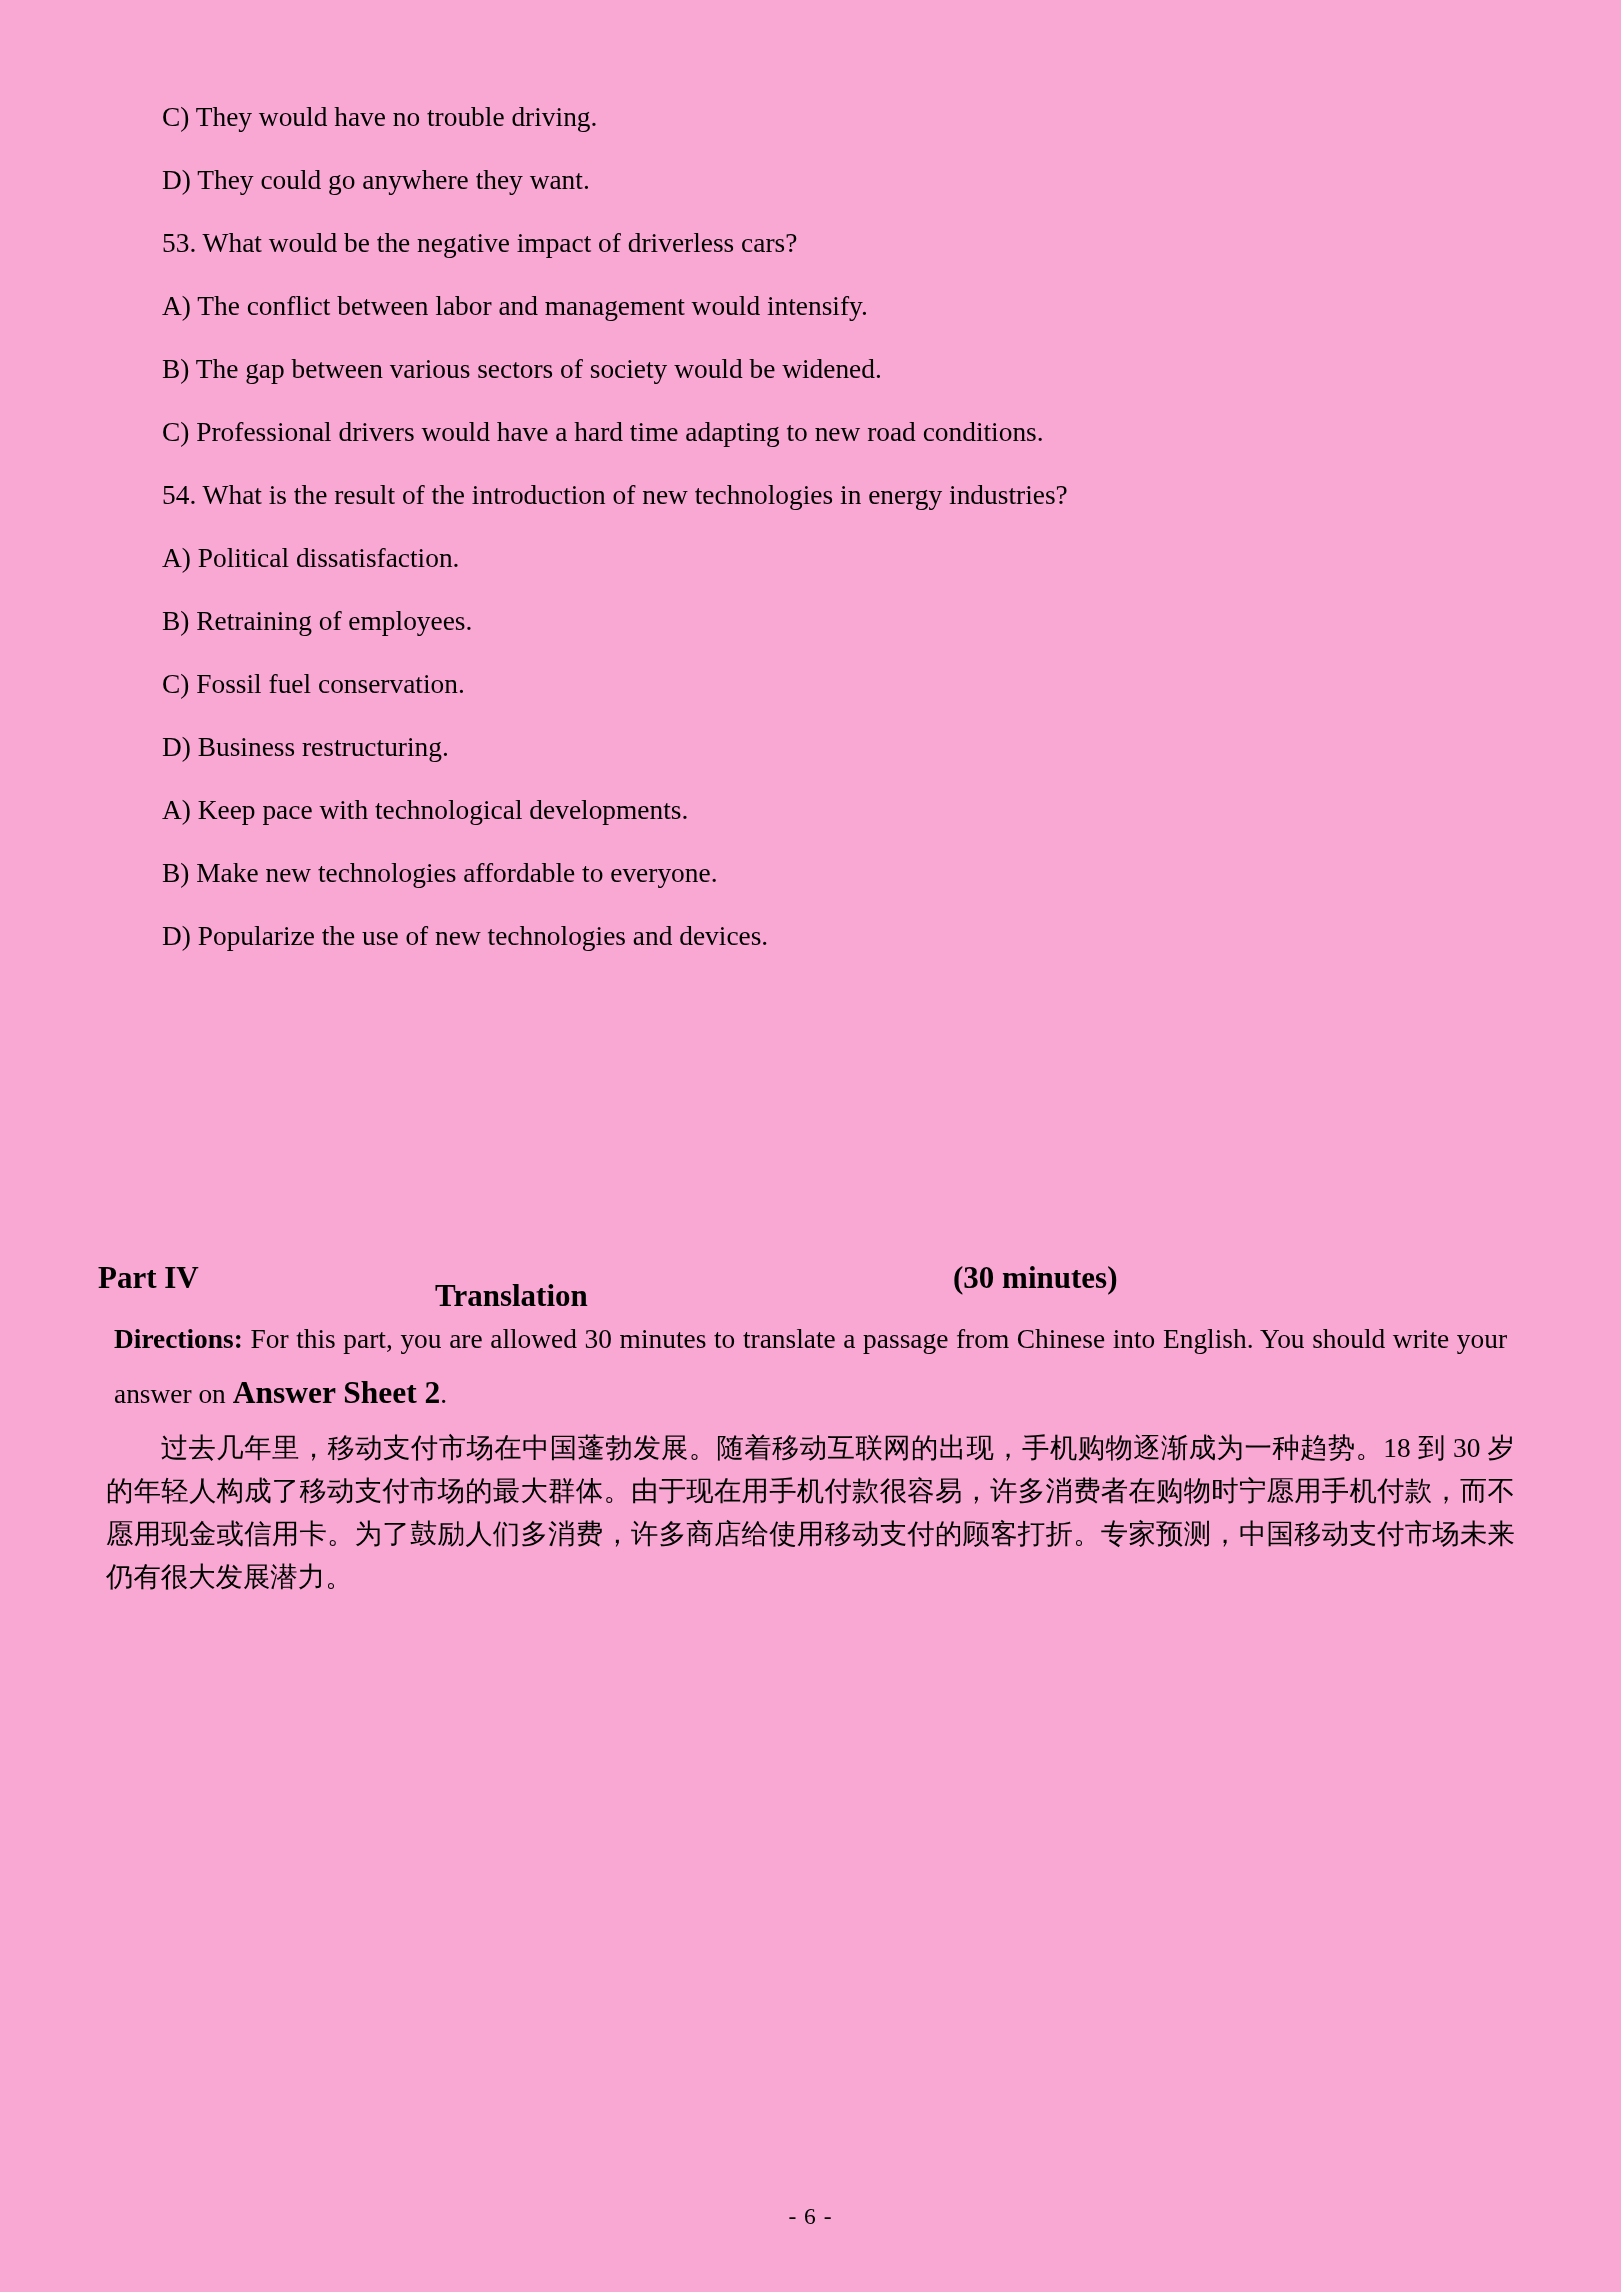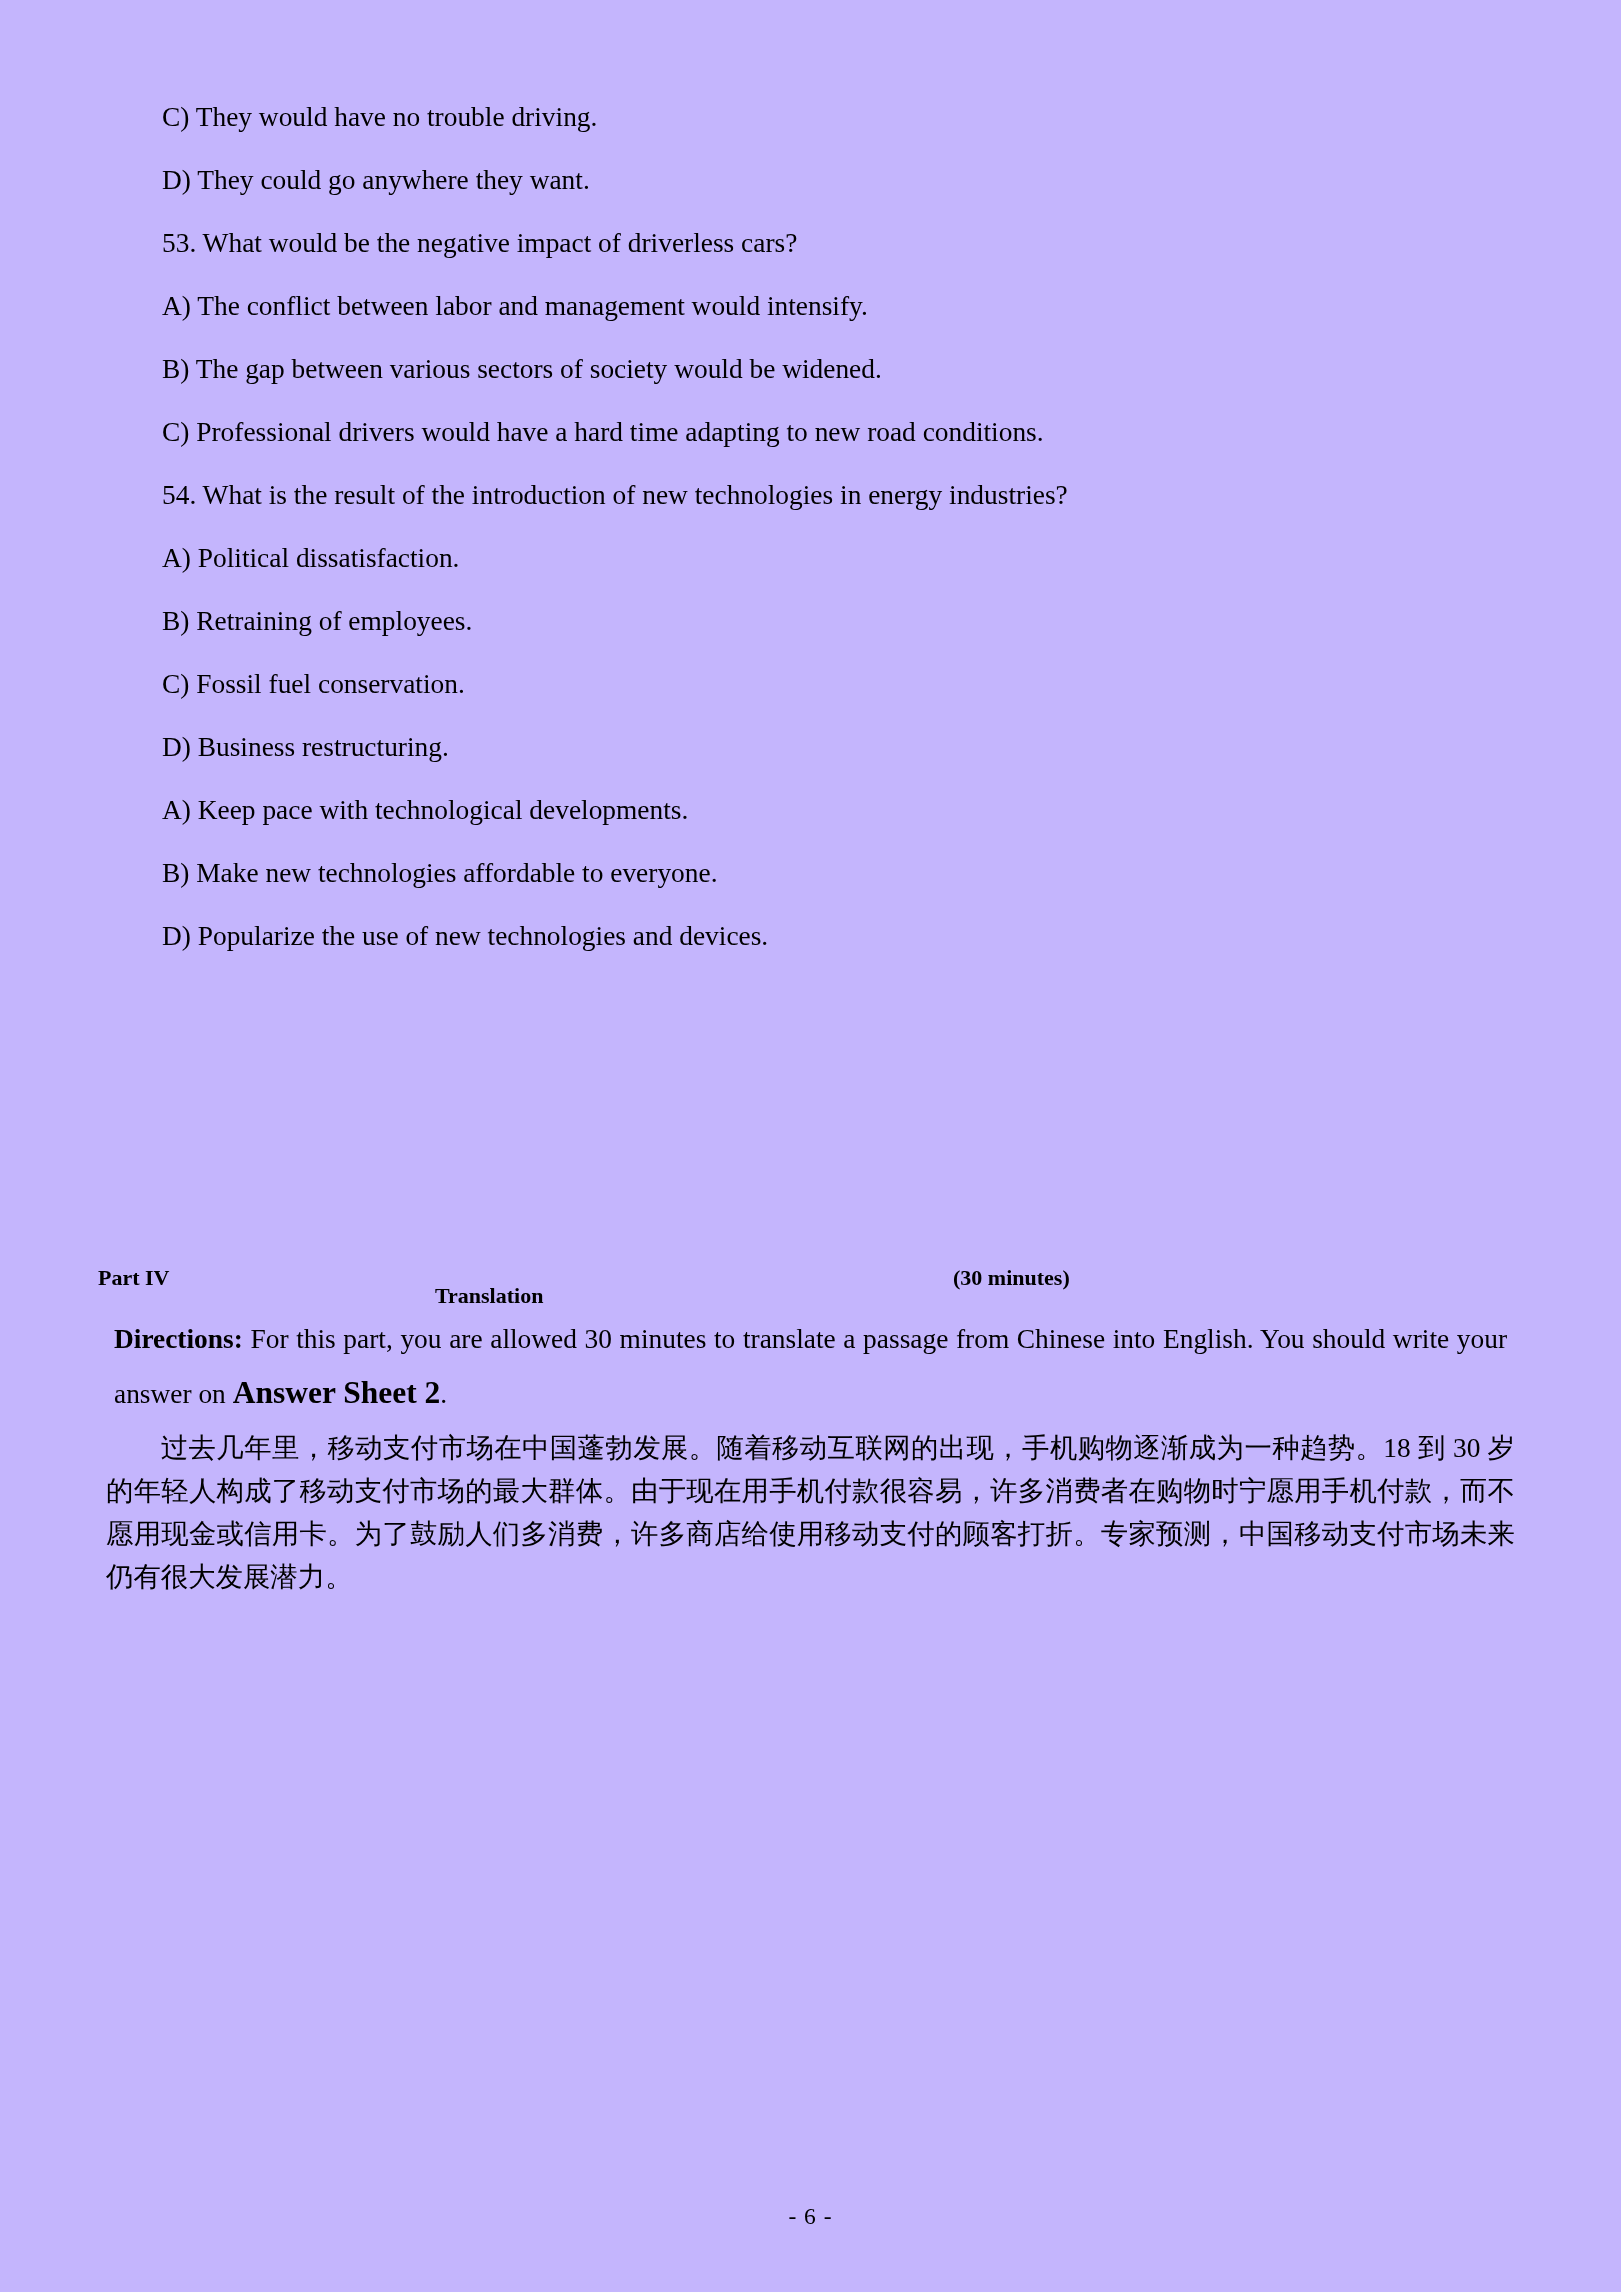--- a/index.html
+++ b/index.html
@@ -4,21 +4,21 @@
 <style>
   html, body {
     margin: 0;
     padding: 0;
     background: #ffffff;
   }
   .page {
     position: relative;
     width: 1621px;
     height: 2293px;
-    background: #c4b5fd;
+    background: #f9a8d4;
     color: #000000;
     font-family: "Liberation Serif", "DejaVu Serif", serif;
     overflow: hidden;
   }
 
   
   .quiz {
     position: absolute;
     left: 162px;
     top: 86px;
@@ -31,21 +31,21 @@
   }
 
   
   .part-header {
     position: absolute;
     left: 98px;
     right: 98px;
     top: 1258px;
     height: 43px;
     font-weight: bold;
-    font-size: 22px;
+    font-size: 31px;
     line-height: 39px;
   }
   .ph-label { position: absolute; left: 0; }
   .ph-title { position: absolute; left: 337px; margin-top: 18px; }
   .ph-time  { position: absolute; left: 855px; text-align: right; }
 
   
   .directions {
     position: absolute;
     left: 98px;

